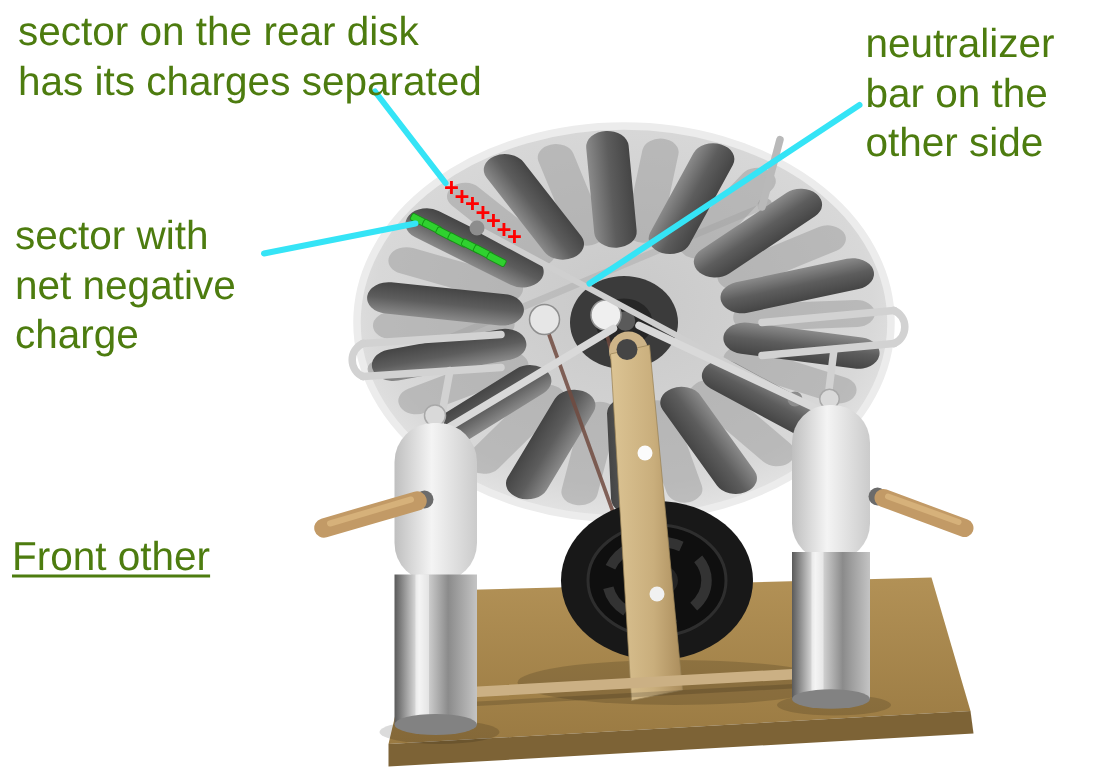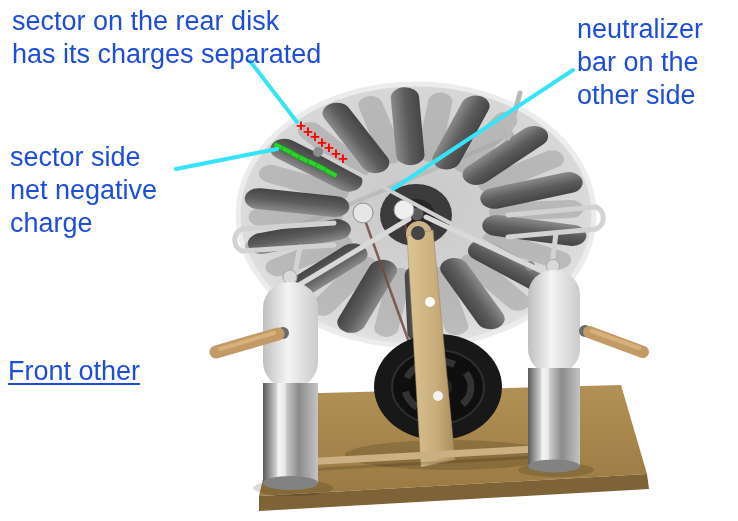--- a/index.html
+++ b/index.html
@@ -1,19 +1,19 @@
 <!DOCTYPE html>
 <html><head>
 <meta charset="utf-8">
 <style>
   html,body{margin:0;padding:0;background:#fff;}
   .stage{position:relative;width:738px;height:521px;background:#ffffff;overflow:hidden;
          font-family:"Liberation Sans",sans-serif;}
   .stage svg{position:absolute;left:0;top:0;}
-  .ann{position:absolute;color:#1d4ed8;font-size:27px;line-height:1.22;white-space:pre-line;z-index:2;}
+  .ann{position:absolute;color:#4d7c0f;font-size:27px;line-height:1.22;white-space:pre-line;z-index:2;}
   .ann-rear{left:12px;top:5px;}
   .ann-neutralizer{left:577px;top:13px;}
   .ann-negative{left:10px;top:141px;}
   .ann-frontview{left:8px;top:355px;text-decoration:underline;text-underline-offset:3px;}
 </style>
 </head>
 <body>
 
 <div class="stage">
 
@@ -281,18 +281,18 @@
     <line x1="573" y1="70" x2="393" y2="189"></line>
     <line x1="176" y1="169" x2="277" y2="149"></line>
   </g>
 </svg>
 
 <div class="ann ann-rear">sector on the rear disk
 has its charges separated</div>
 <div class="ann ann-neutralizer">neutralizer
 bar on the
 other side</div>
-<div class="ann ann-negative">sector side
+<div class="ann ann-negative">sector with
 net negative
 charge</div>
 <div class="ann ann-frontview">Front other</div>
 
 </div>
 
 </body></html>

